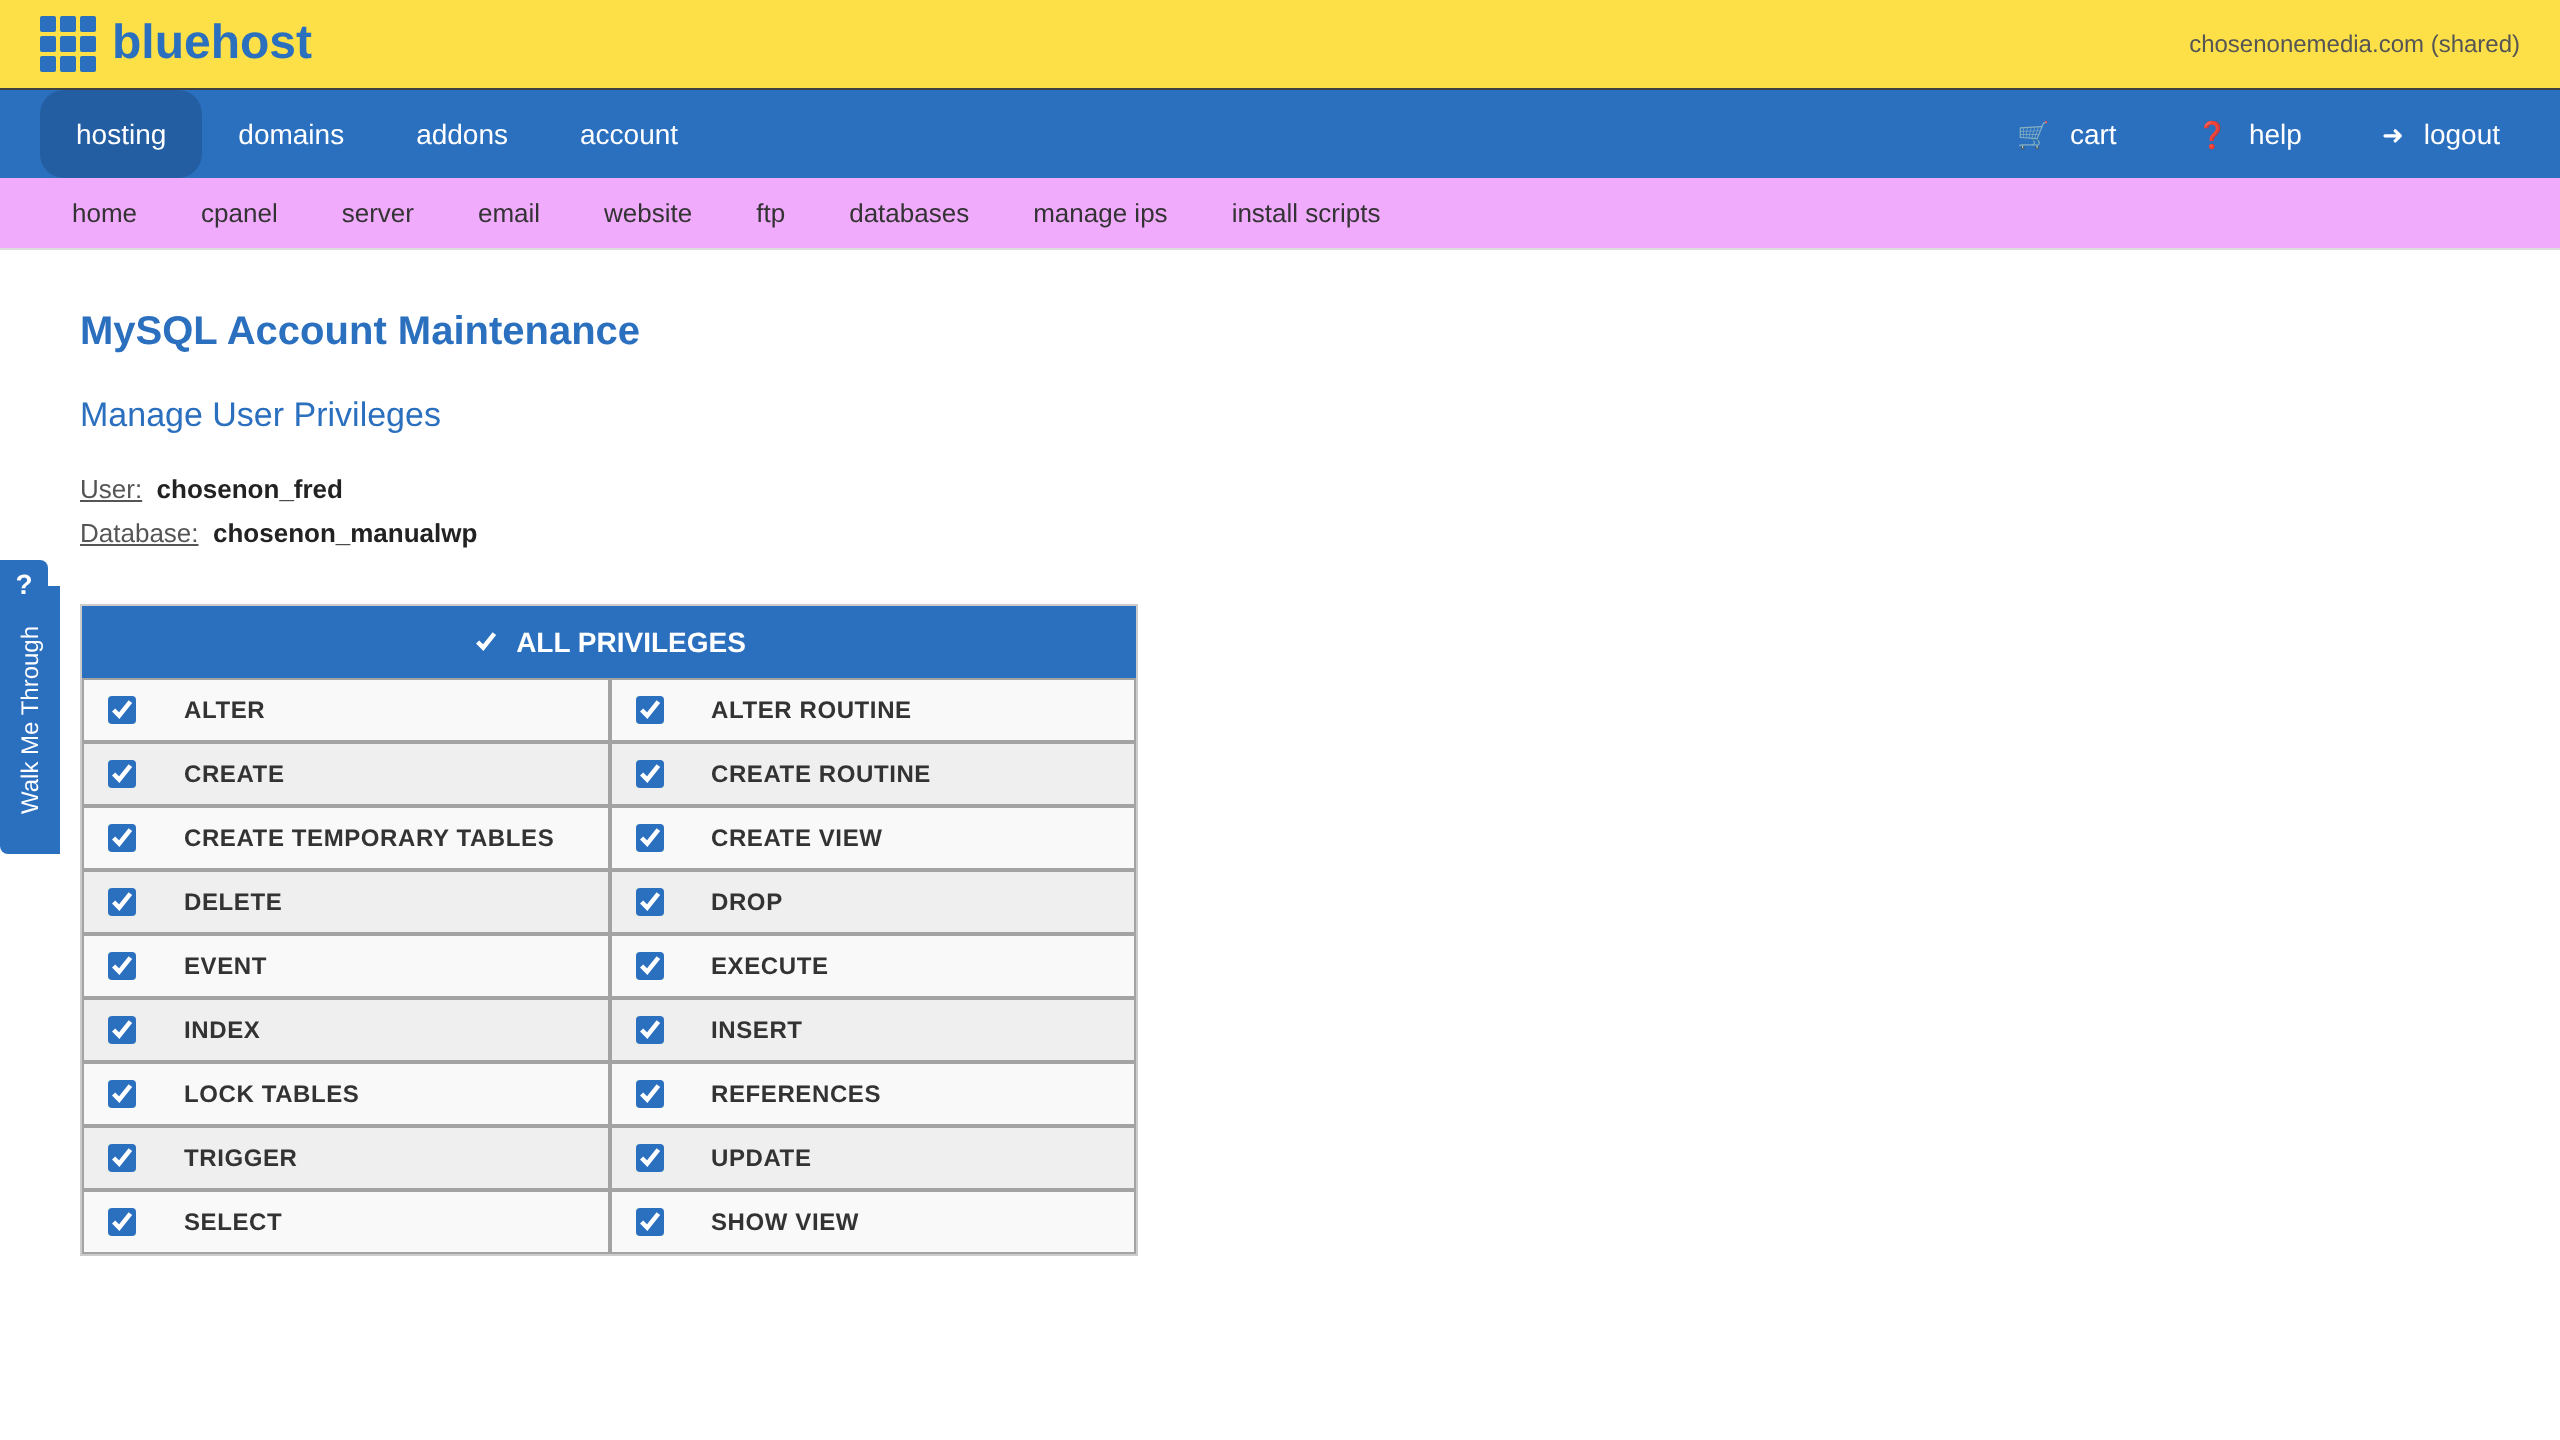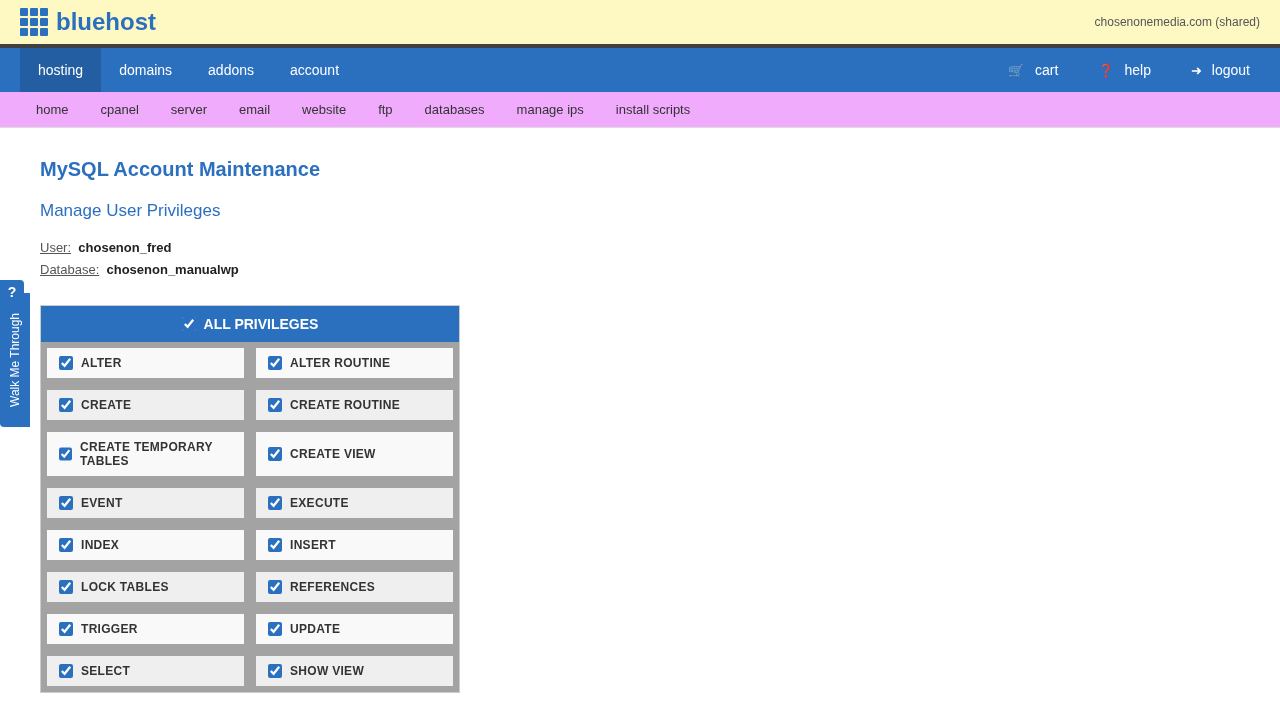--- a/index.html
+++ b/index.html
@@ -4,22 +4,22 @@
   <style>
     * { margin: 0; padding: 0; box-sizing: border-box; }
     body { font-family: Arial, sans-serif; font-size: 13px; color: #333; background: #fff; }
 
     
     #top-bar {
       display: flex;
       align-items: center;
       justify-content: space-between;
       padding: 8px 20px;
-      background: #fef9c3;
-      border-bottom: 4px solid #404040;
+      background: #fde047;
+      border-bottom: 1px solid #404040;
     }
     #logo-area {
       display: flex;
       align-items: center;
       gap: 8px;
     }
     #logo-grid {
       display: grid;
       grid-template-columns: repeat(3, 8px);
       grid-template-rows: repeat(3, 8px);
@@ -59,20 +59,21 @@
       display: flex;
       align-items: center;
       padding: 14px 18px;
       color: #fff;
       font-size: 14px;
       cursor: pointer;
       text-decoration: none;
     }
     .primary-nav-item:hover, .primary-nav-item.active {
       background: rgba(255,255,255,0.15);
+      border-radius: 12px;
     }
     .primary-nav-item.active {
       background: rgba(0,0,0,0.15);
     }
     .nav-icon {
       margin-right: 5px;
       font-size: 13px;
     }
     .nav-right-item {
       display: flex;
@@ -124,21 +125,21 @@
     #user-info .label {
       color: #555;
       text-decoration: underline;
     }
     #user-info strong {
       color: #222;
     }
 
     
     #privileges-table {
-      width: 420px;
+      width: 529px;
       border-collapse: collapse;
       border: 1px solid #ccc;
     }
     #privileges-header {
       background: #2b6fbf;
       color: #fff;
       text-align: center;
       padding: 10px;
       font-size: 14px;
       font-weight: bold;
@@ -149,26 +150,26 @@
       justify-content: center;
       gap: 8px;
     }
     .priv-row {
       display: flex;
     }
     .priv-cell {
       flex: 1;
       display: flex;
       align-items: center;
-      gap: 8px;
+      gap: 24px;
       padding: 8px 12px;
       font-size: 12px;
       font-weight: bold;
       letter-spacing: 0.3px;
-      border: 6px solid #a3a3a3;
+      border: 1px solid #a3a3a3;
     }
     .priv-row:nth-child(odd) .priv-cell {
       background: #f9f9f9;
     }
     .priv-row:nth-child(even) .priv-cell {
       background: #efefef;
     }
     .priv-checkbox {
       width: 14px;
       height: 14px;
@@ -319,20 +320,30 @@
             <span>CREATE TEMPORARY TABLES</span>
           </td>
           <td class="priv-cell">
             <input type="checkbox" class="priv-checkbox" checked="" style="">
             <span>CREATE VIEW</span>
           </td>
         </tr>
         <tr class="priv-row">
           <td class="priv-cell">
             <input type="checkbox" class="priv-checkbox" checked="" style="">
+            <span>DELETE</span>
+          </td>
+          <td class="priv-cell">
+            <input type="checkbox" class="priv-checkbox" checked="" style="">
+            <span>DROP</span>
+          </td>
+        </tr>
+        <tr class="priv-row">
+          <td class="priv-cell">
+            <input type="checkbox" class="priv-checkbox" checked="" style="">
             <span>EVENT</span>
           </td>
           <td class="priv-cell">
             <input type="checkbox" class="priv-checkbox" checked="" style="">
             <span>EXECUTE</span>
           </td>
         </tr>
         <tr class="priv-row">
           <td class="priv-cell">
             <input type="checkbox" class="priv-checkbox" checked="" style="">

